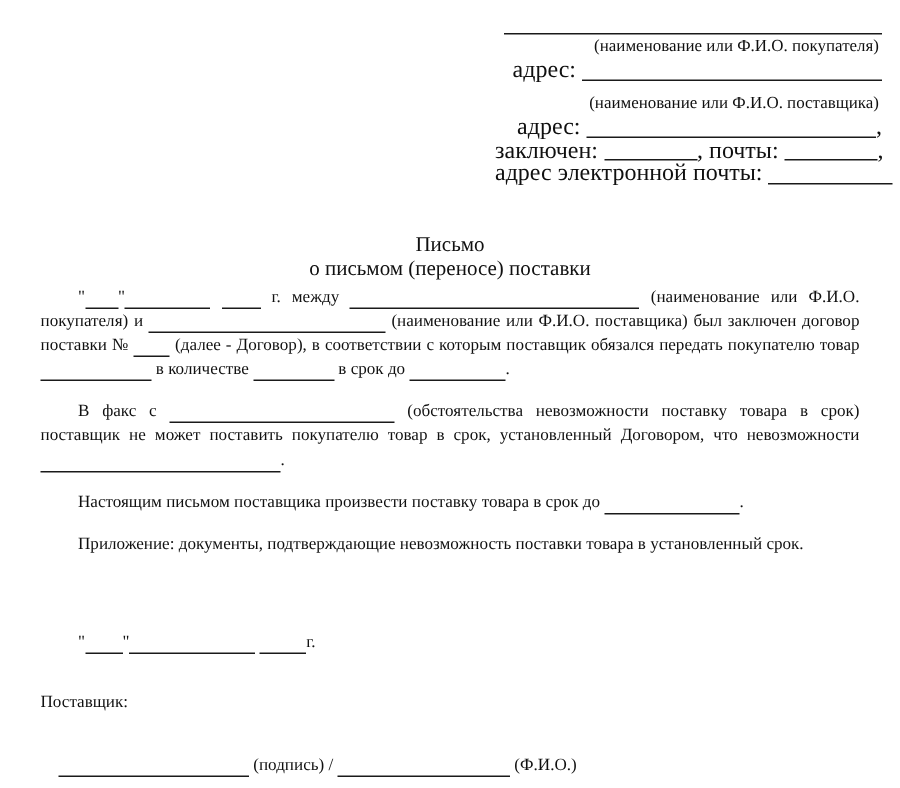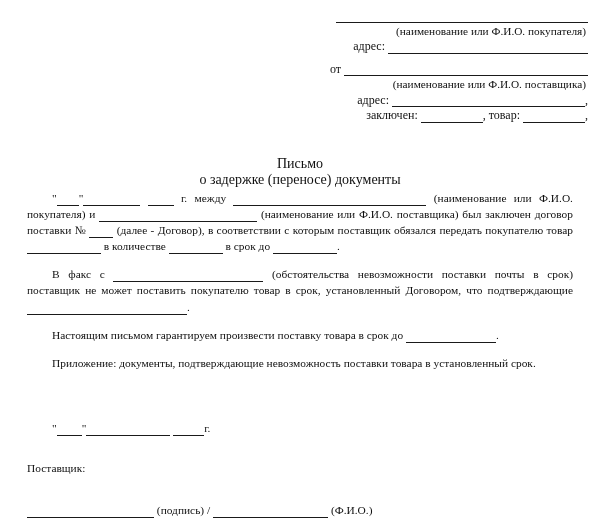--- a/index.html
+++ b/index.html
@@ -31,21 +31,21 @@
     position: absolute;
     left: 330px;
     top: 8px;
     width: 258px;
     text-align: right;
   }
   .hdr-row {
     display: block;
     white-space: nowrap;
     line-height: 15.5px;
-    font-size: 12px;
+    font-size: 16px;
   }
   .hdr-row.caption {
     font-size: 11.3px;
     text-align: right;
     padding-right: 2px;
   }
   .hdr-spacer { height: 7px; }
 
   
   .rule {
@@ -126,21 +126,21 @@
     margin: 0 0 24px 0;
     text-indent: 25px;
     line-height: 16px;
     white-space: nowrap;
   }
   .supplier-line {
     margin: 12px 0 26px 0;
     line-height: 16px;
   }
   .sign-line {
-    margin: 0;
+    margin: 12px;
     line-height: 16px;
     white-space: nowrap;
   }
   .bl-sign { width: 127px; }
   .bl-fio  { width: 115px; }
   .bl-d-day { width: 25px; }
   .bl-d-mon { width: 84px; }
   .bl-d-yr  { width: 31px; }
 
   .q { letter-spacing: 0; }
@@ -158,54 +158,54 @@
 
     <span class="hdr-row caption">(наименование или Ф.И.О. покупателя)</span>
 
     <span class="hdr-row">
       <span class="lbl">адрес:</span>
       <span class="rule rule-addr1"></span>
     </span>
 
     <span class="hdr-row hdr-spacer"></span>
 
-    <span class="hdr-row">
-      <span class="lbl">от</span>
-      <span class="rule rule-ot"></span>
-    </span>
 
     <span class="hdr-row caption">(наименование или Ф.И.О. поставщика)</span>
 
     <span class="hdr-row">
       <span class="lbl">адрес:</span>
       <span class="rule rule-addr2"></span><span>,</span>
     </span>
 
     <span class="hdr-row">
       <span class="lbl">заключен:</span>
       <span class="rule rule-tel"></span><span>,</span>
-      <span class="lbl">товар:</span>
+      <span class="lbl">почты:</span>
       <span class="rule rule-fax"></span><span>,</span>
     </span>
 
+    <span class="hdr-row">
+      <span class="lbl">адрес электронной почты:</span>
+      <span class="rule rule-email"></span>
+    </span>
 
   </div>
 
   <div class="title">
     <span class="t-line">Письмо</span>
-    <span class="t-line">о задержке (переносе) документы</span>
+    <span class="t-line">о письмом (переносе) поставки</span>
   </div>
 
   <div class="body-area">
 
     <p class="para"><span class="q">"</span><span class="bl bl-q"></span><span class="q">"</span><span class="bl bl-mon"></span> <span class="bl bl-yr"></span> <span>г. между</span> <span class="bl bl-name"></span> <span>(наименование или Ф.И.О.</span> <span>покупателя)</span> <span>и</span> <span class="bl bl-name2"></span> <span>(наименование или Ф.И.О. поставщика)</span> <span>был</span> <span>заключен договор поставки №</span> <span class="bl bl-num"></span> <span>(далее - Договор), в соответствии с которым поставщик</span> <span>обязался передать покупателю товар</span> <span class="bl bl-goods"></span> <span>в количестве</span> <span class="bl bl-qty"></span> <span>в срок до</span> <span class="bl bl-date"></span><span>.</span></p>
 
-    <p class="para"><span>В факс с</span> <span class="bl bl-circ"></span> <span>(обстоятельства невозможности поставки почты в</span> <span>срок) поставщик не может поставить покупателю товар в срок, установленный Договором, что</span> <span>подтверждающие</span><span class="bl bl-conf"></span><span>.</span></p>
-
-    <p class="para"><span>Настоящим письмом гарантируем произвести поставку товара в срок до</span> <span class="bl bl-till"></span><span>.</span></p>
+    <p class="para"><span>В факс с</span> <span class="bl bl-circ"></span> <span>(обстоятельства невозможности поставку товара в</span> <span>срок) поставщик не может поставить покупателю товар в срок, установленный Договором, что</span> <span>невозможности</span><span class="bl bl-conf"></span><span>.</span></p>
+
+    <p class="para"><span>Настоящим письмом поставщика произвести поставку товара в срок до</span> <span class="bl bl-till"></span><span>.</span></p>
 
     <p class="para"><span>Приложение: документы, подтверждающие невозможность поставки товара в установленный срок.</span></p>
 
   </div>
 
   <div class="footer">
 
     <div class="date-line"><span class="q">"</span><span class="bl bl-d-day"></span><span class="q">"</span><span class="bl bl-d-mon"></span> <span class="bl bl-d-yr"></span><span>г.</span></div>
 
     <div class="supplier-line">Поставщик:</div>

